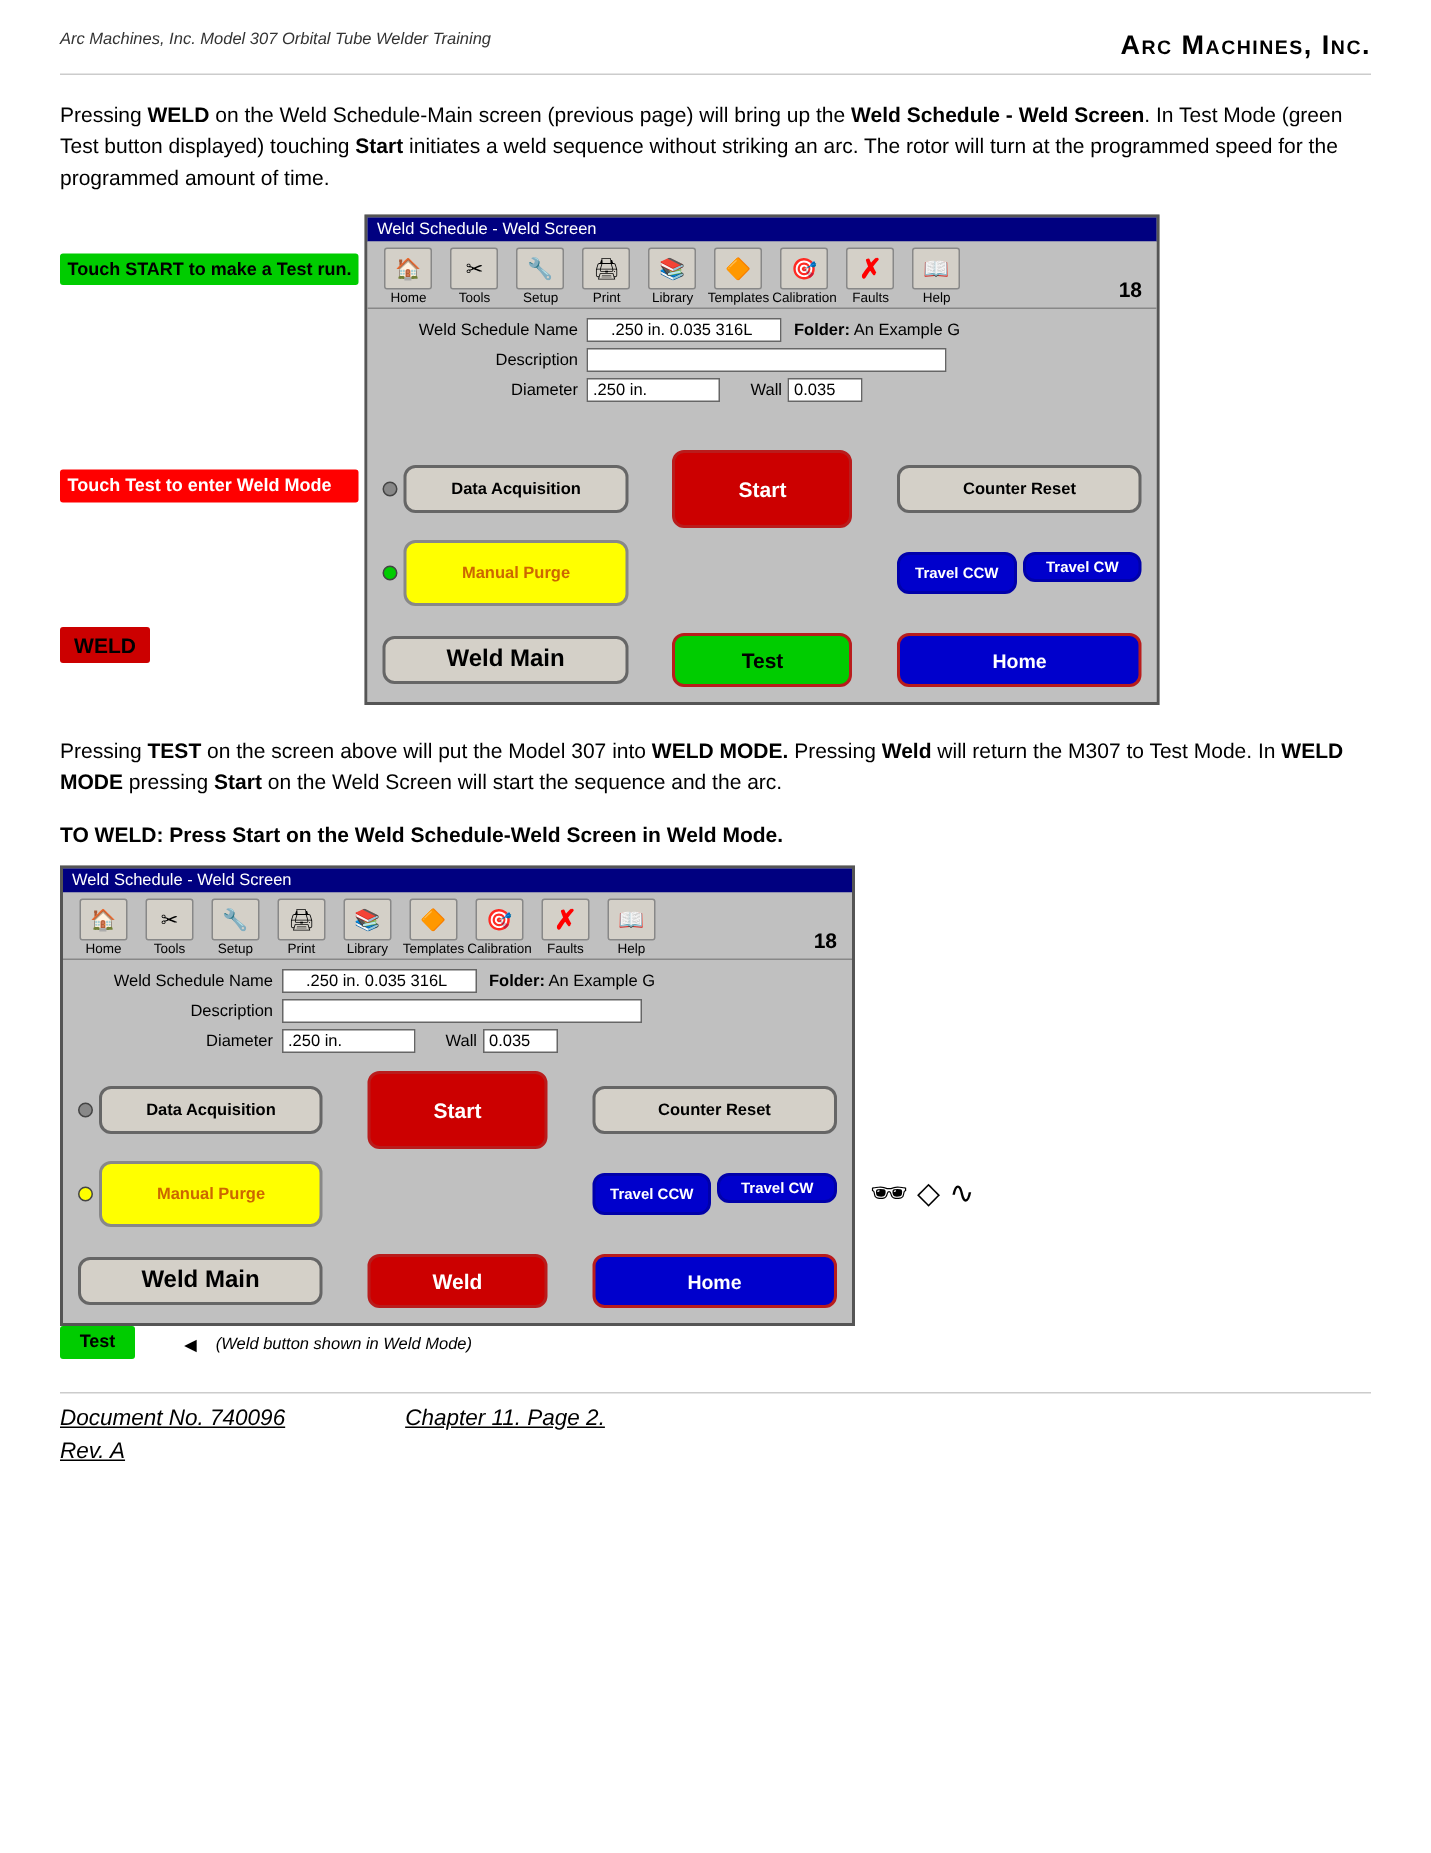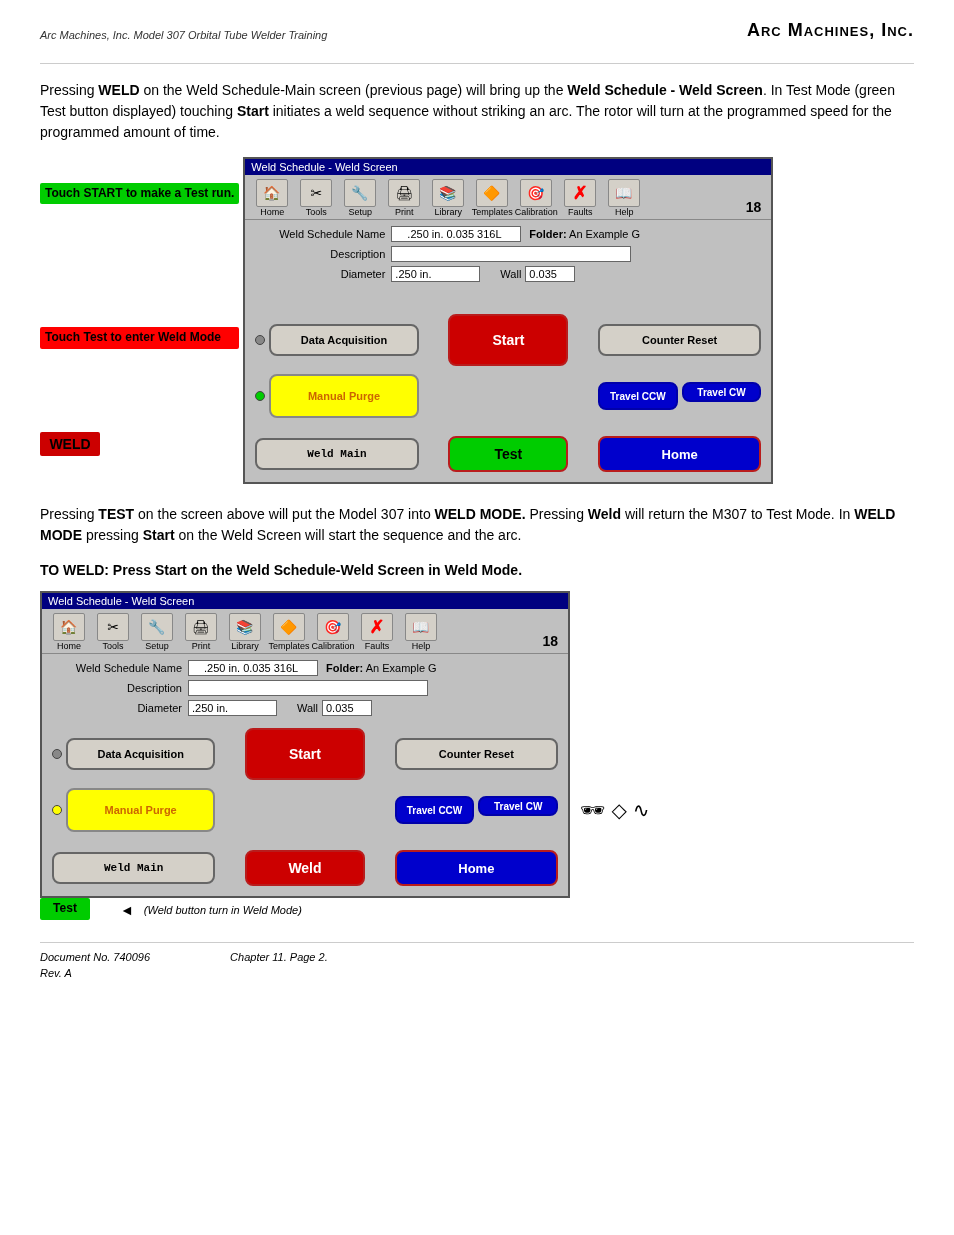--- a/index.html
+++ b/index.html
@@ -10,24 +10,24 @@
       font-family: Arial, sans-serif;
       font-size: 14px;
       color: #000;
       padding: 20px 40px;
     }
 
     
     .page-header {
       display: flex;
       justify-content: space-between;
-      align-items: flex-end;
+      align-items: flex-start;
       margin-bottom: 16px;
       border-bottom: 1px solid #ccc;
-      padding-bottom: 22px;
+      padding-bottom: 8px;
     }
     .header-left {
       font-size: 11px;
       font-style: italic;
       color: #333;
     }
     .header-right {
       font-size: 18px;
       font-weight: 900;
       font-variant: small-caps;
@@ -205,22 +205,21 @@
       color: #000;
       height: 36px;
       font-size: 14px;
       font-weight: bold;
     }
     .btn-weld-main {
       background: #d4d0c8;
       color: #000;
       height: 32px;
       border-color: #666;
-      font-size: 11px;
-      font-family: Liberation Mono, monospace;
+      font-size: 16px;
     }
     .btn-home {
       background: #0000cc;
       color: #fff;
       height: 36px;
       font-size: 13px;
       font-weight: bold;
     }
 
     .small-circle {
@@ -247,23 +246,24 @@
 
     
     .page-footer {
       margin-top: 20px;
       border-top: 1px solid #ccc;
       padding-top: 6px;
       display: flex;
       gap: 80px;
     }
     .footer-text {
-      font-size: 11px;
+      font-size: 15px;
       font-style: italic;
       line-height: 1.5;
+      text-decoration: underline;
     }
 
     
     .screens-outer {
       display: flex;
       margin: 10px 0 20px 0;
     }
     .left-labels {
       display: flex;
       flex-direction: column;
@@ -293,21 +293,21 @@
   Pressing <b>WELD</b> on the Weld Schedule-Main screen (previous page) will bring up the <b>Weld Schedule - Weld Screen</b>. In Test Mode (green Test button displayed) touching <b>Start</b> initiates a weld sequence without striking an arc. The rotor will turn at the programmed speed for the programmed amount of time.
 </p>
 
 <div class="screens-outer">
 
   <div class="left-labels">
     <div style="margin-bottom:10px;">
       <div class="label-block annotation-green">Touch START to make a Test run.</div>
     </div>
     <div style="margin-top:60px;">
-      <div class="label-block annotation-red" style="color:#000000;">Touch Test to enter Weld Mode</div>
+      <div class="label-block annotation-red" style="color:#ffffff;">Touch Test to enter Weld Mode</div>
     </div>
     <div style="margin-top:30px;">
       <div class="label-block" style="background:#cc0000;color:#000;font-size:14px;font-weight:bold;width:60px;text-align:center;">WELD</div>
     </div>
   </div>
 
   <div style="display:flex;flex-direction:column;justify-content:space-between;align-items:center;padding-top:60px;">
     
   </div>
 
@@ -548,21 +548,21 @@
       <span>∿</span>
     </div>
   </div>
 </div>
 
 <div style="display:flex;align-items:center;margin-left:0;margin-top:-20px;margin-bottom:16px;">
   <div style="width:80px;">
     <div class="label-block" style="background:#00cc00;color:#000;font-size:12px;font-weight:bold;width:50px;text-align:center;">Test</div>
   </div>
   <span style="font-size:14px;font-weight:bold;">◄</span>
-  <span style="font-size:11px;margin-left:10px;font-style:italic;">(Weld button turn in Weld Mode)</span>
+  <span style="font-size:11px;margin-left:10px;font-style:italic;">(Weld button shown in Weld Mode)</span>
 </div>
 
 <div class="page-footer">
   <div class="footer-text">
     <div>Document No. 740096</div>
     <div>Rev. A</div>
   </div>
   <div class="footer-text">Chapter 11. Page 2.</div>
 </div>
 

